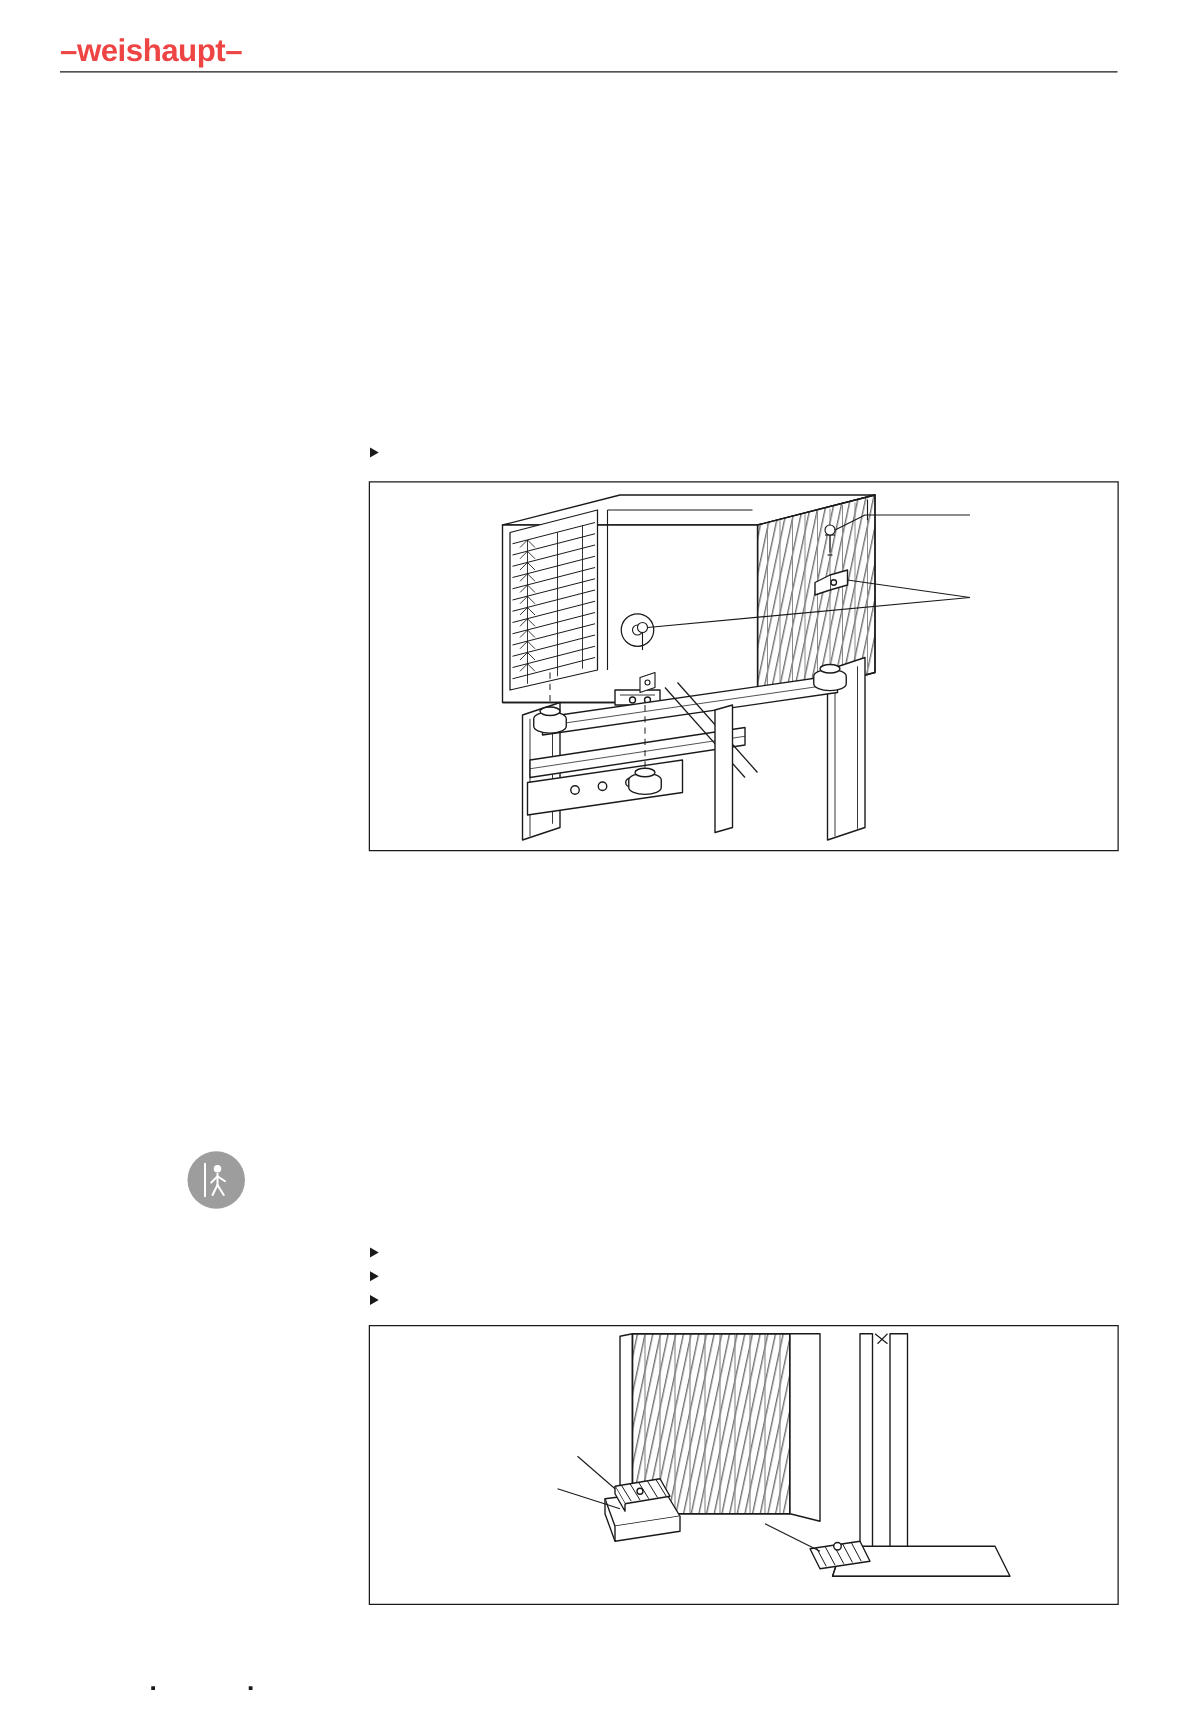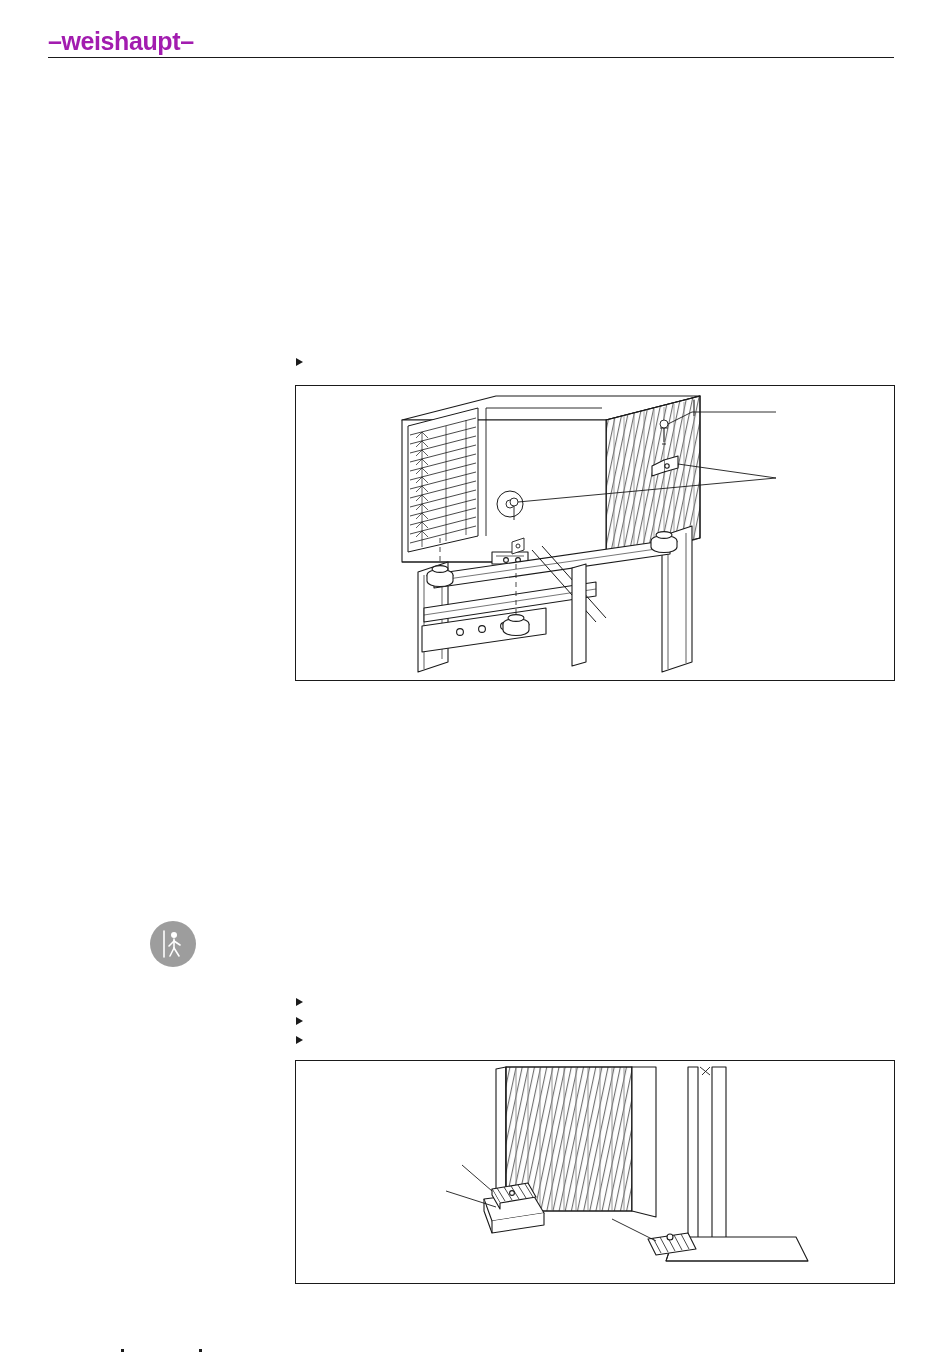--- a/index.html
+++ b/index.html
@@ -24,21 +24,21 @@
     width: 846px;
     height: 34px;
   }
   .brand {
     position: absolute;
     left: 0;
     top: 0;
     font-size: 25px;
     font-weight: bold;
     letter-spacing: -0.4px;
-    color: #a21caf;
+    color: #ef4444;
     line-height: 30px;
     white-space: nowrap;
   }
   .header-rule {
     position: absolute;
     left: 0;
     top: 31px;
     width: 846px;
     height: 1px;
     background: #1a1a1a;

